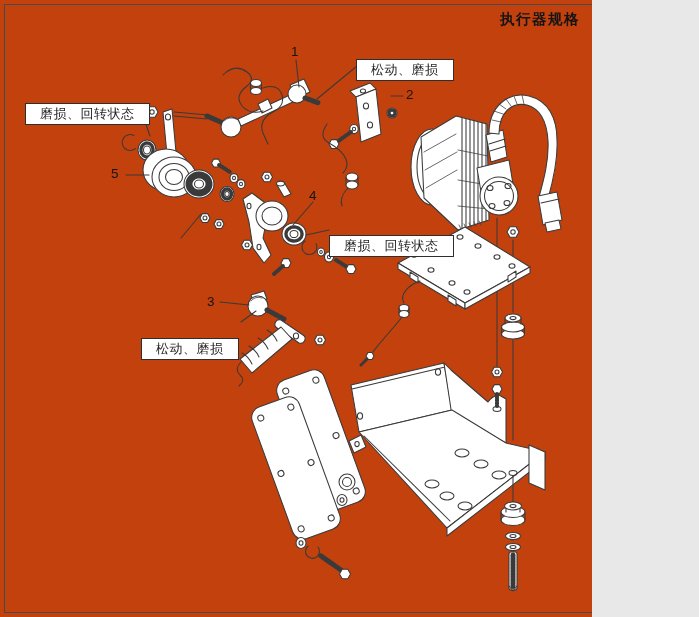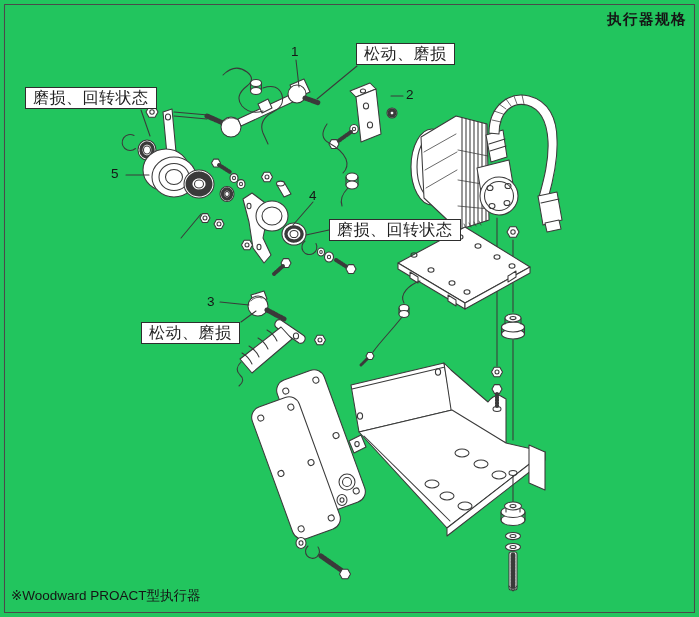--- a/index.html
+++ b/index.html
@@ -1,17 +1,17 @@
 <!DOCTYPE html>
 <html><head>
 <meta charset="utf-8">
 <style>
   html,body{margin:0;padding:0;background:#e8e8e8;}
   .stage{
-    position:relative;width:699px;height:617px;background:#22c55e;
+    position:relative;width:592px;height:617px;background:#c2410c;
     font-family:"Liberation Sans","DejaVu Sans",sans-serif;overflow:hidden;
   }
   .diagram-svg{position:absolute;left:0;top:0;}
   svg line,svg path,svg polygon,svg circle,svg ellipse,svg rect{
     stroke:#3a3a3a;stroke-width:1.05;fill:none;stroke-linecap:round;stroke-linejoin:round;
   }
   svg .f{fill:#ffffff;}
   svg .frame{stroke:#4a4a4a;}
   svg .d3{stroke-width:3;stroke-dasharray:1.3,1.2;}
   svg .d4{stroke-width:4;stroke-dasharray:1.5,1.3;}
@@ -19,22 +19,22 @@
   svg .dk2{stroke-width:3.4;stroke-dasharray:1.2,1.1;}
   svg .dk3{stroke-width:7;stroke-dasharray:1.4,1.1;}
   svg .thin{stroke-width:0.75;}
   .title{
     position:absolute;top:10px;right:12px;font-size:14.5px;color:#151515;
     letter-spacing:1.5px;font-weight:bold;
   }
   .footnote{position:absolute;left:11px;top:587px;font-size:13.5px;color:#151515;}
   .co{
     position:absolute;border:1.3px solid #2e2e2e;background:#ffffff;
-    font-size:16px;color:#1f1f1f;padding:2px 7px;line-height:16px;
-    white-space:nowrap;letter-spacing:0.5px;
+    font-size:13px;color:#1f1f1f;padding:2px 14px;line-height:16px;
+    white-space:nowrap;letter-spacing:0.5px;margin-top:16px;
   }
   .num{position:absolute;font-size:13.5px;color:#161616;}
 </style>
 </head>
 <body>
 
 <div class="stage">
 
   <svg class="diagram-svg" width="699" height="617" viewBox="0 0 699 617">
 
@@ -311,14 +311,13 @@
   <div class="co" style="left:356px;top:43px">松动、磨损</div>
   <div class="co" style="left:329px;top:219px">磨损、回转状态</div>
   <div class="co" style="left:141px;top:322px">松动、磨损</div>
 
   <div class="num" style="left:291px;top:44px">1</div>
   <div class="num" style="left:406px;top:87px">2</div>
   <div class="num" style="left:207px;top:294px">3</div>
   <div class="num" style="left:309px;top:188px">4</div>
   <div class="num" style="left:111px;top:166px">5</div>
 
-  <div class="footnote">※Woodward PROACT型执行器</div>
 </div>
 
 </body></html>

